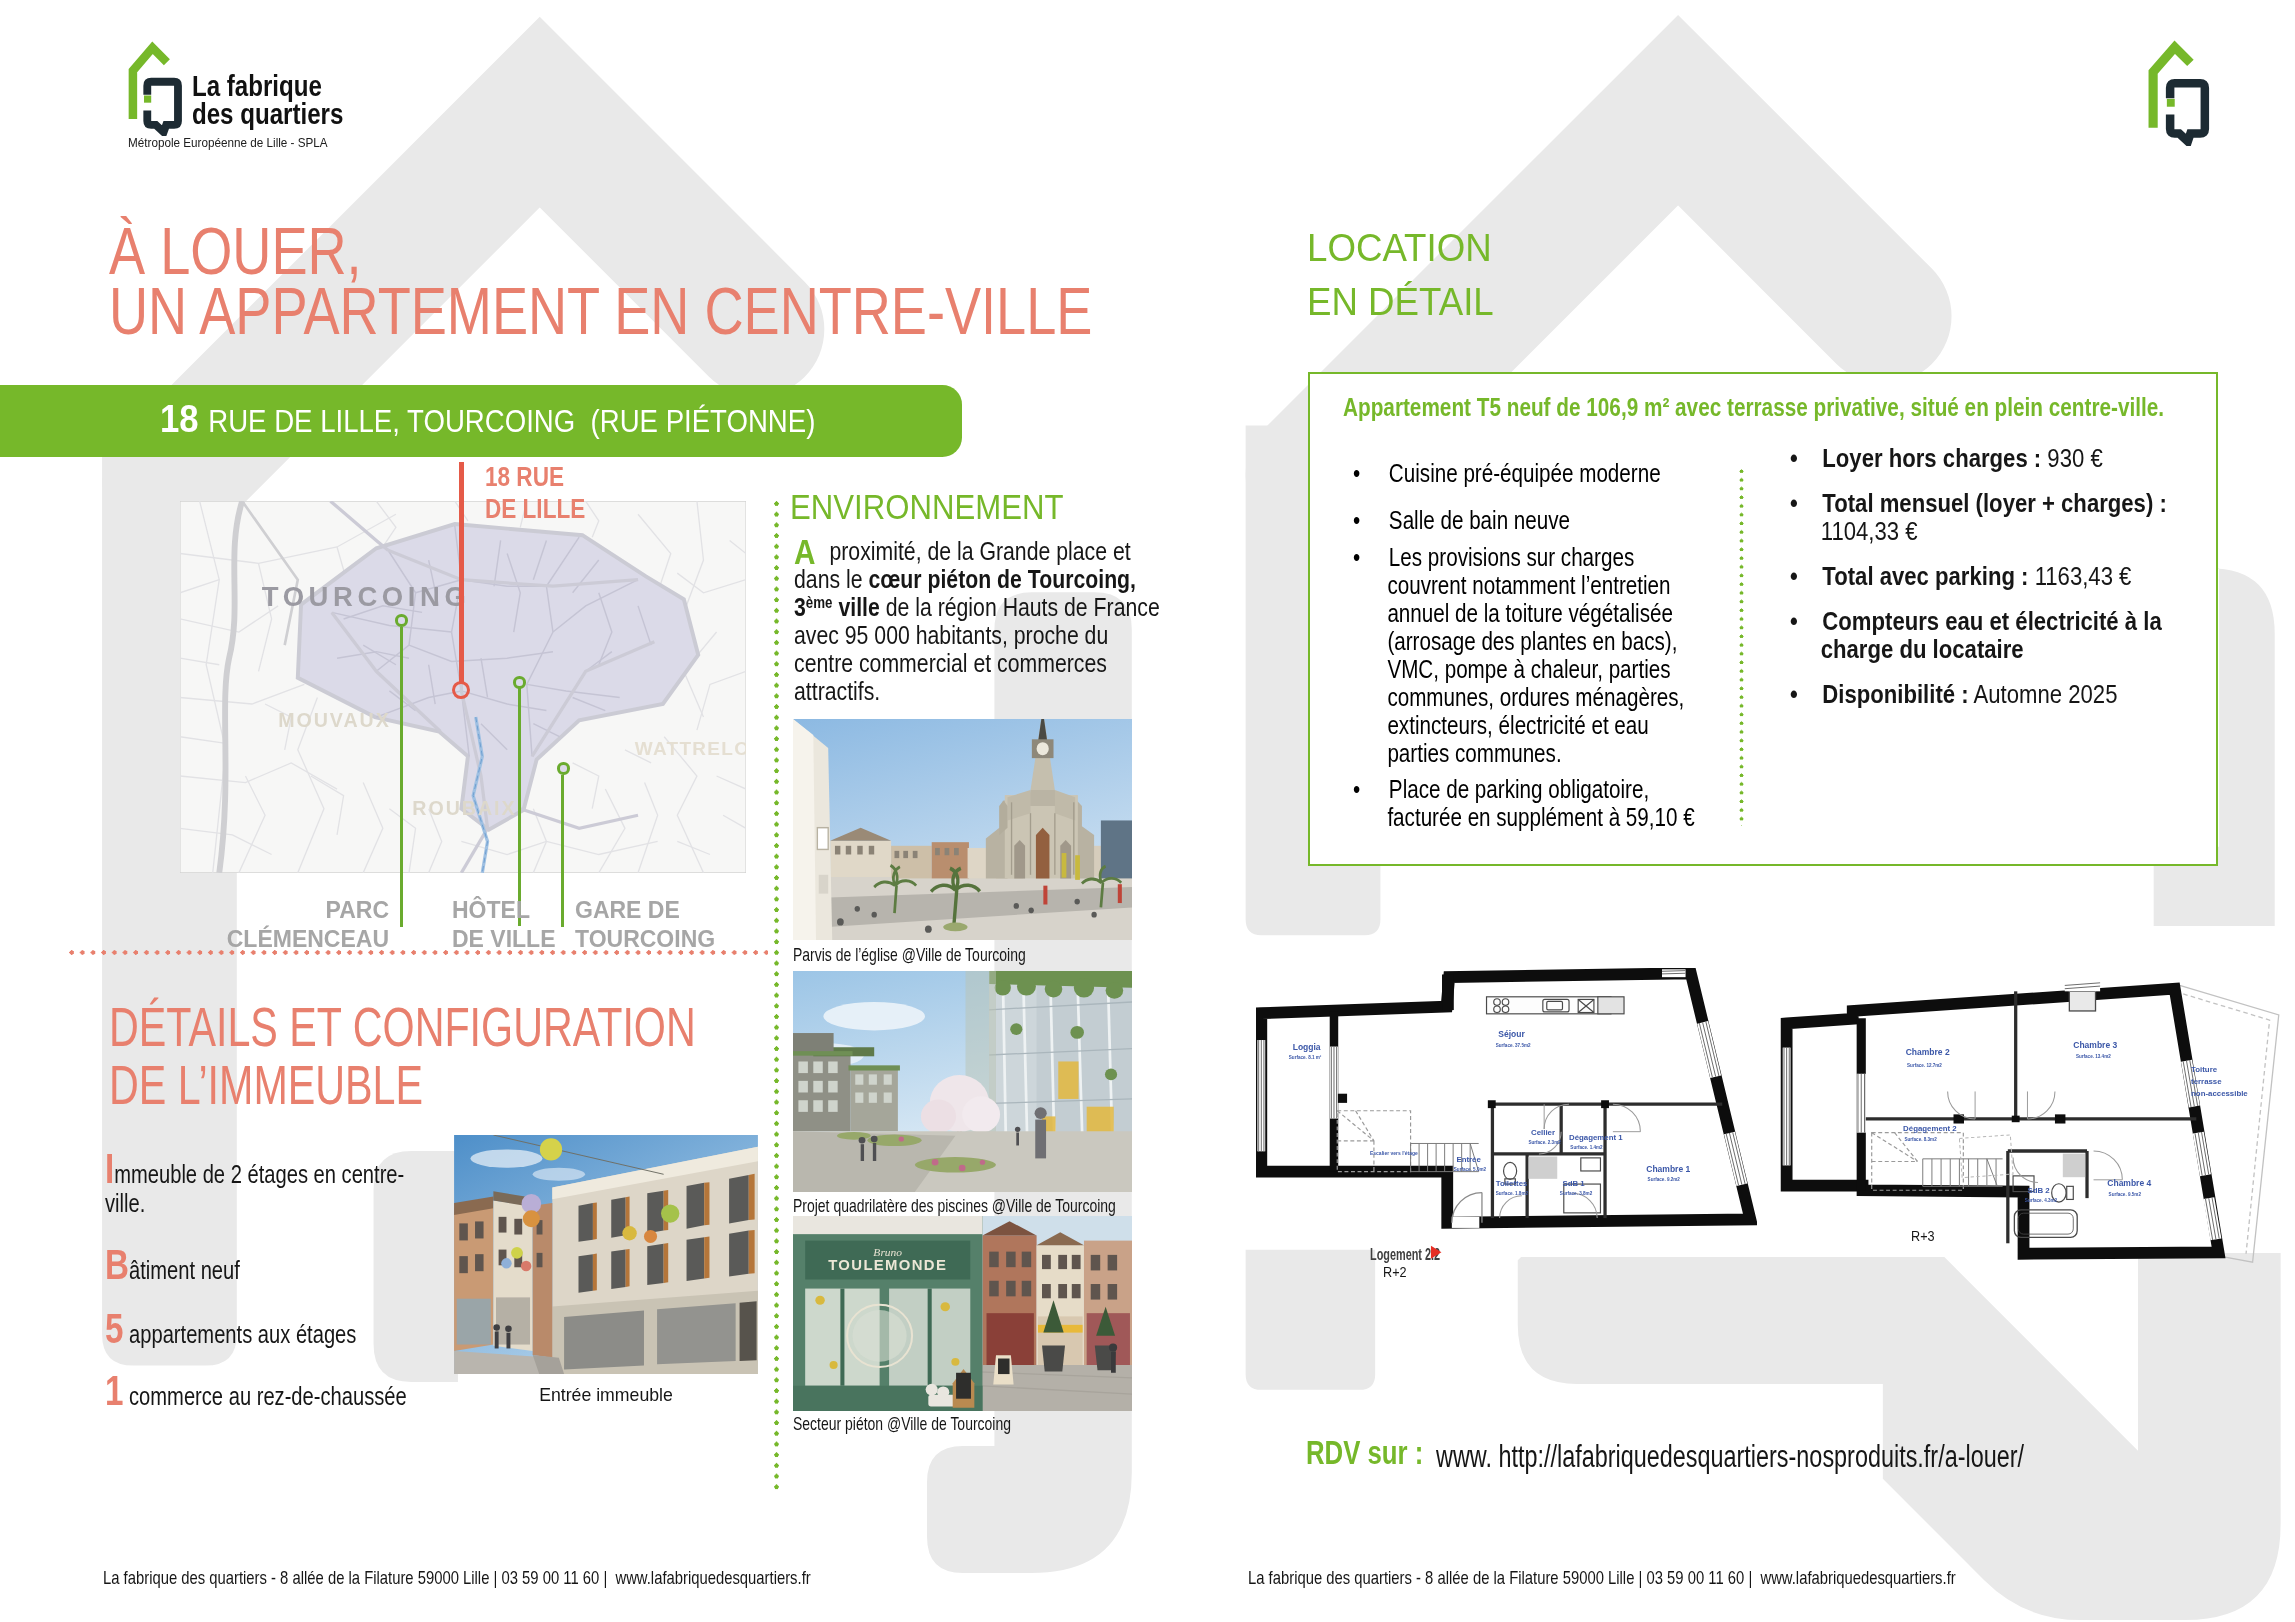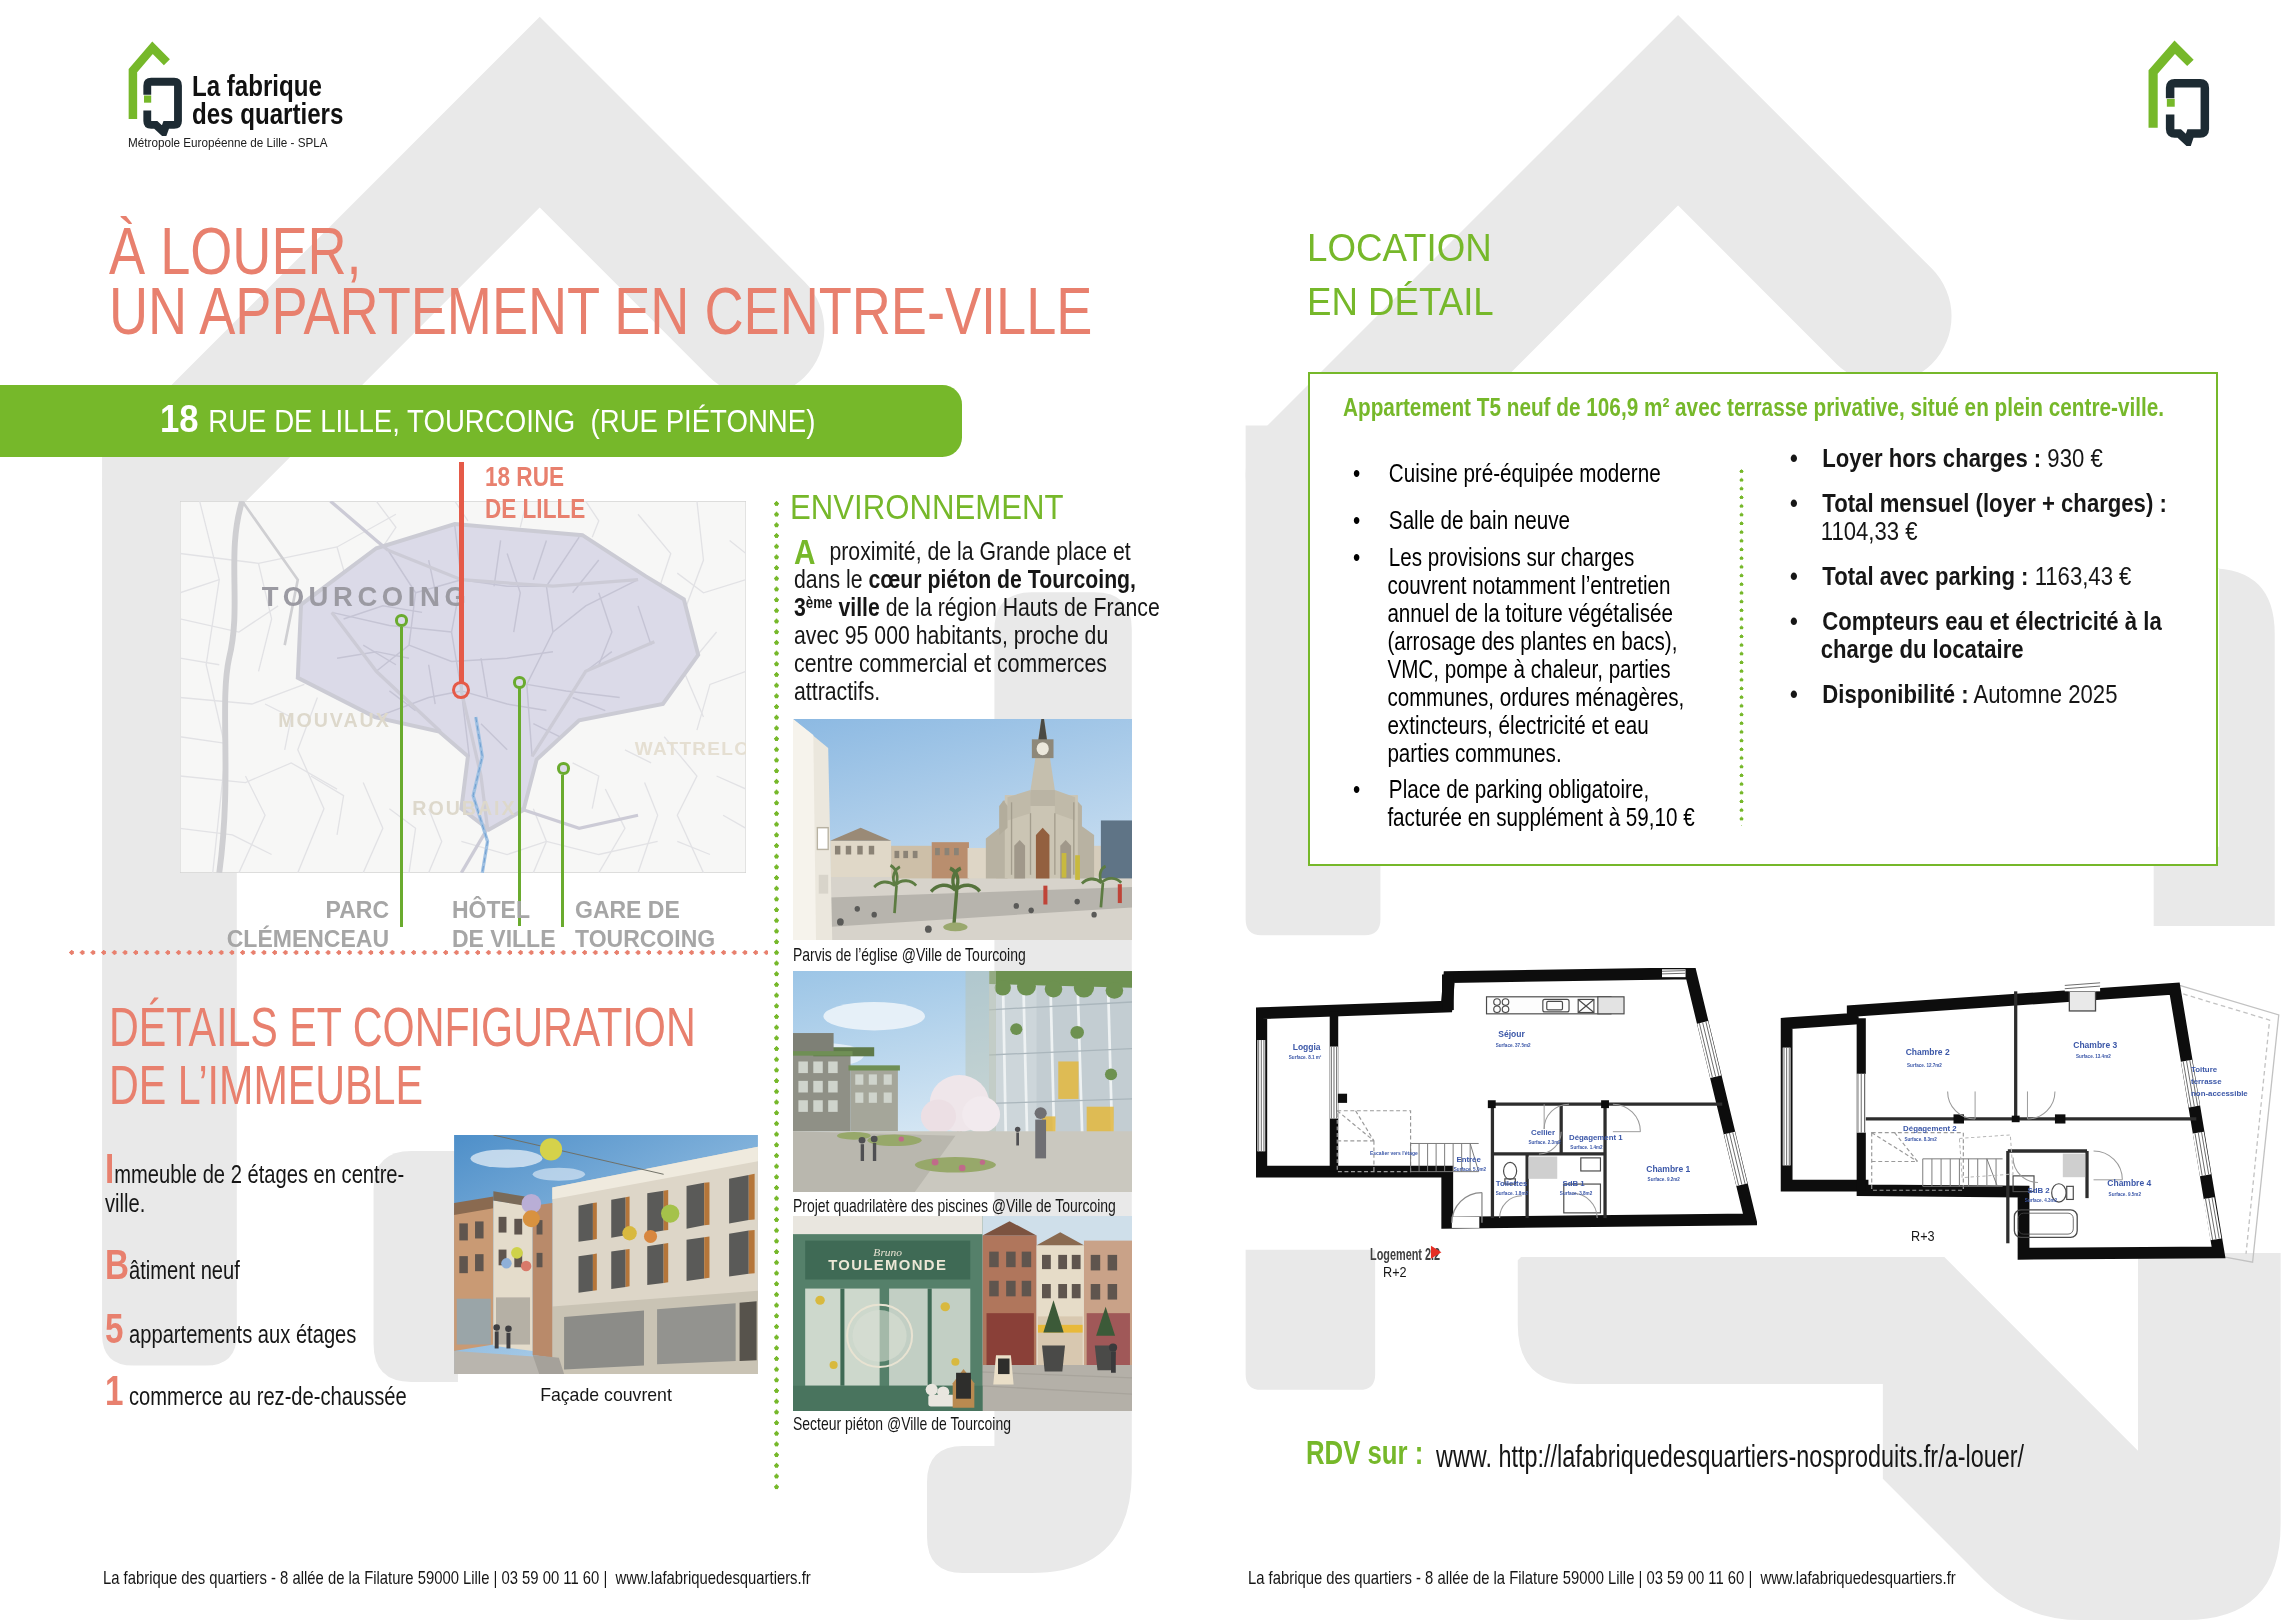--- a/index.html
+++ b/index.html
@@ -574,21 +574,21 @@
     <circle cx="110" cy="200" r="8" fill="#d87a6a"></circle>
   </g>
 
   <g fill="#3f3f42">
     <path d="M 62 300 l 6 0 l 0 26 l -6 0 Z"></path>
       <circle cx="65" cy="294" r="5"></circle>
     <path d="M 80 302 l 6 0 l 0 24 l -6 0 Z"></path>
       <circle cx="83" cy="296" r="5"></circle>
   </g>
 </svg>
-<div class="abs" style="left:454px;top:1385px;width:304px;text-align:center;font-size:17.7px;color:#161616;">Façade couvrent</div>
+<div class="abs" style="left:454px;top:1385px;width:304px;text-align:center;font-size:17.7px;color:#161616;">Entrée immeuble</div>
 
 <div class="abs" style="left:103px;top:1567px;font-size:19px;color:#161616;"><span class="sx" style="transform:scaleX(0.78);">La fabrique des quartiers - 8 allée de la Filature 59000 Lille | 03 59 00 11 60 |&nbsp; www.lafabriquedesquartiers.fr</span></div>
 
 <div class="abs green" style="left:1307px;top:221px;font-size:39px;line-height:54px;"><span class="sx" style="transform:scaleX(0.94);">LOCATION<br>EN DÉTAIL</span></div>
 
 <div class="abs" style="left:1308px;top:372px;width:906px;height:490px;border:2.6px solid #76b82a;background:#fff;"></div>
 
 <div class="abs green" style="left:1343px;top:393px;font-size:25px;font-weight:bold;"><span class="sx" style="transform:scaleX(0.83);">Appartement T5 neuf de 106,9 m² avec terrasse privative, situé en plein centre-ville.</span></div>
 
 <div class="abs" style="left:1739px;top:469px;width:4.6px;height:357px;background-image:radial-gradient(circle at 2.3px 2.3px, #76b82a 1.7px, transparent 2px);background-size:4.6px 8.7px;"></div>

